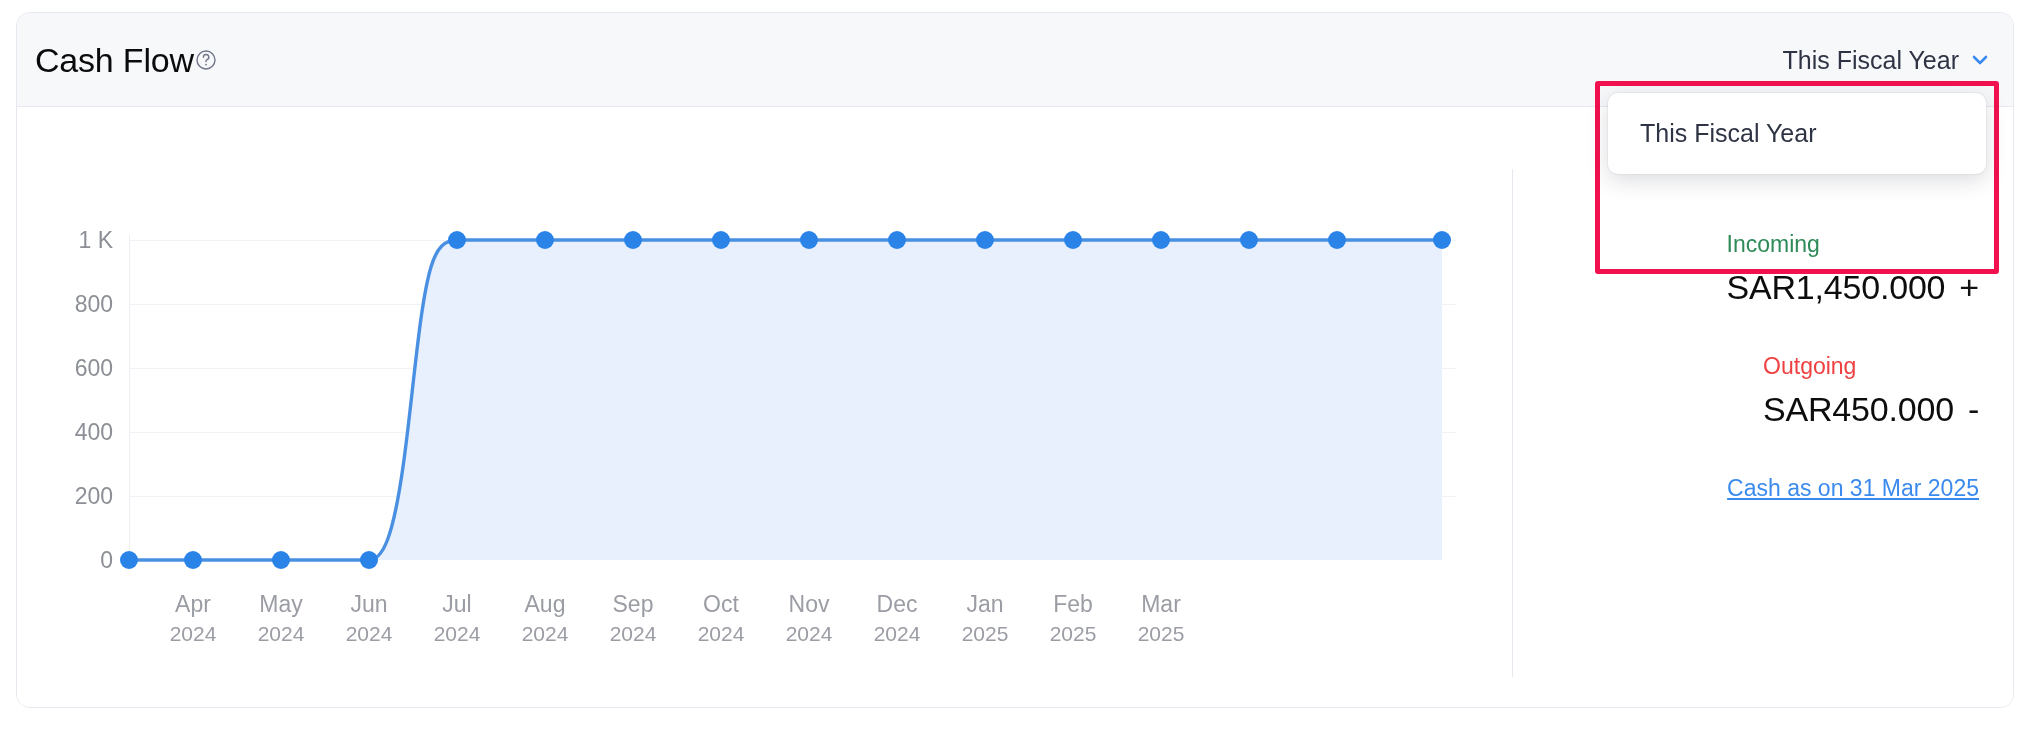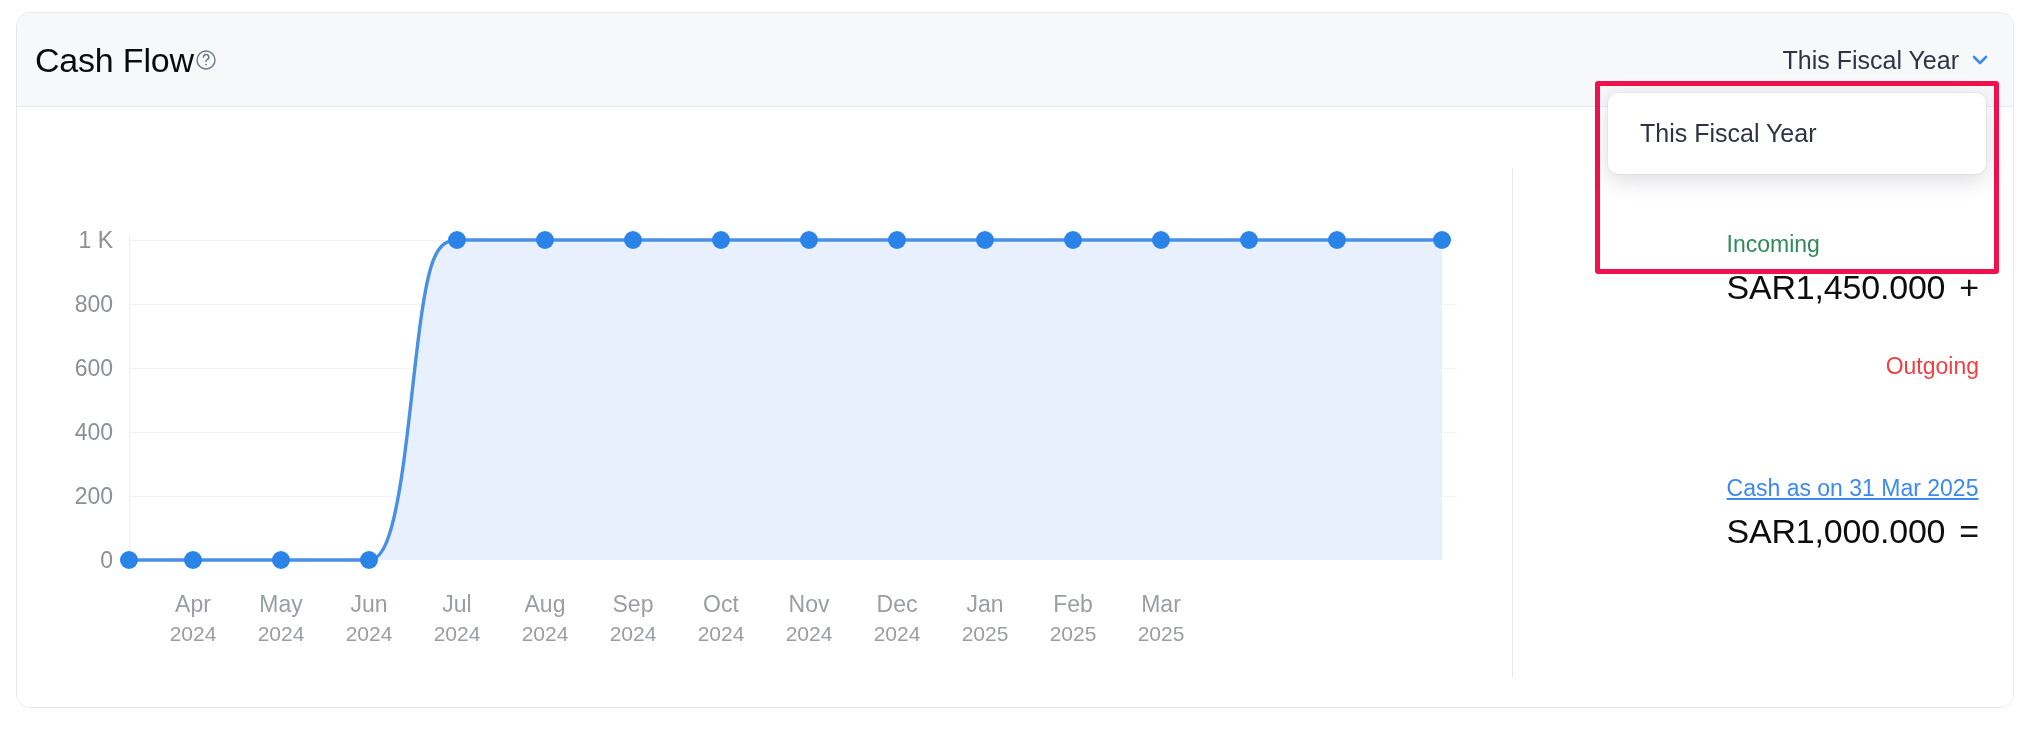--- a/index.html
+++ b/index.html
@@ -276,27 +276,27 @@
 
       <div class="summary-block blk-incoming">
         <div class="sum-label incoming">Incoming</div>
         <div class="sum-value">
           <span>SAR1,450.000</span><span class="sum-sign">+</span>
         </div>
       </div>
 
       <div class="summary-block blk-outgoing">
         <div class="sum-label outgoing">Outgoing</div>
+        <div class="sum-value">
+          <span>SAR450.000</span><span class="sum-sign">-</span>
+        </div>
       </div>
 
       <div class="summary-block blk-cash">
         <div class="sum-label cash">Cash as on 31 Mar 2025</div>
-        <div class="sum-value">
-          <span>SAR1,000.000</span><span class="sum-sign">=</span>
-        </div>
       </div>
 
     </div>
   </div>
 
   <div class="dropdown-panel">
     <div class="dropdown-item">This Fiscal Year</div>
   </div>
 
   <div class="dropdown-highlight"></div>

